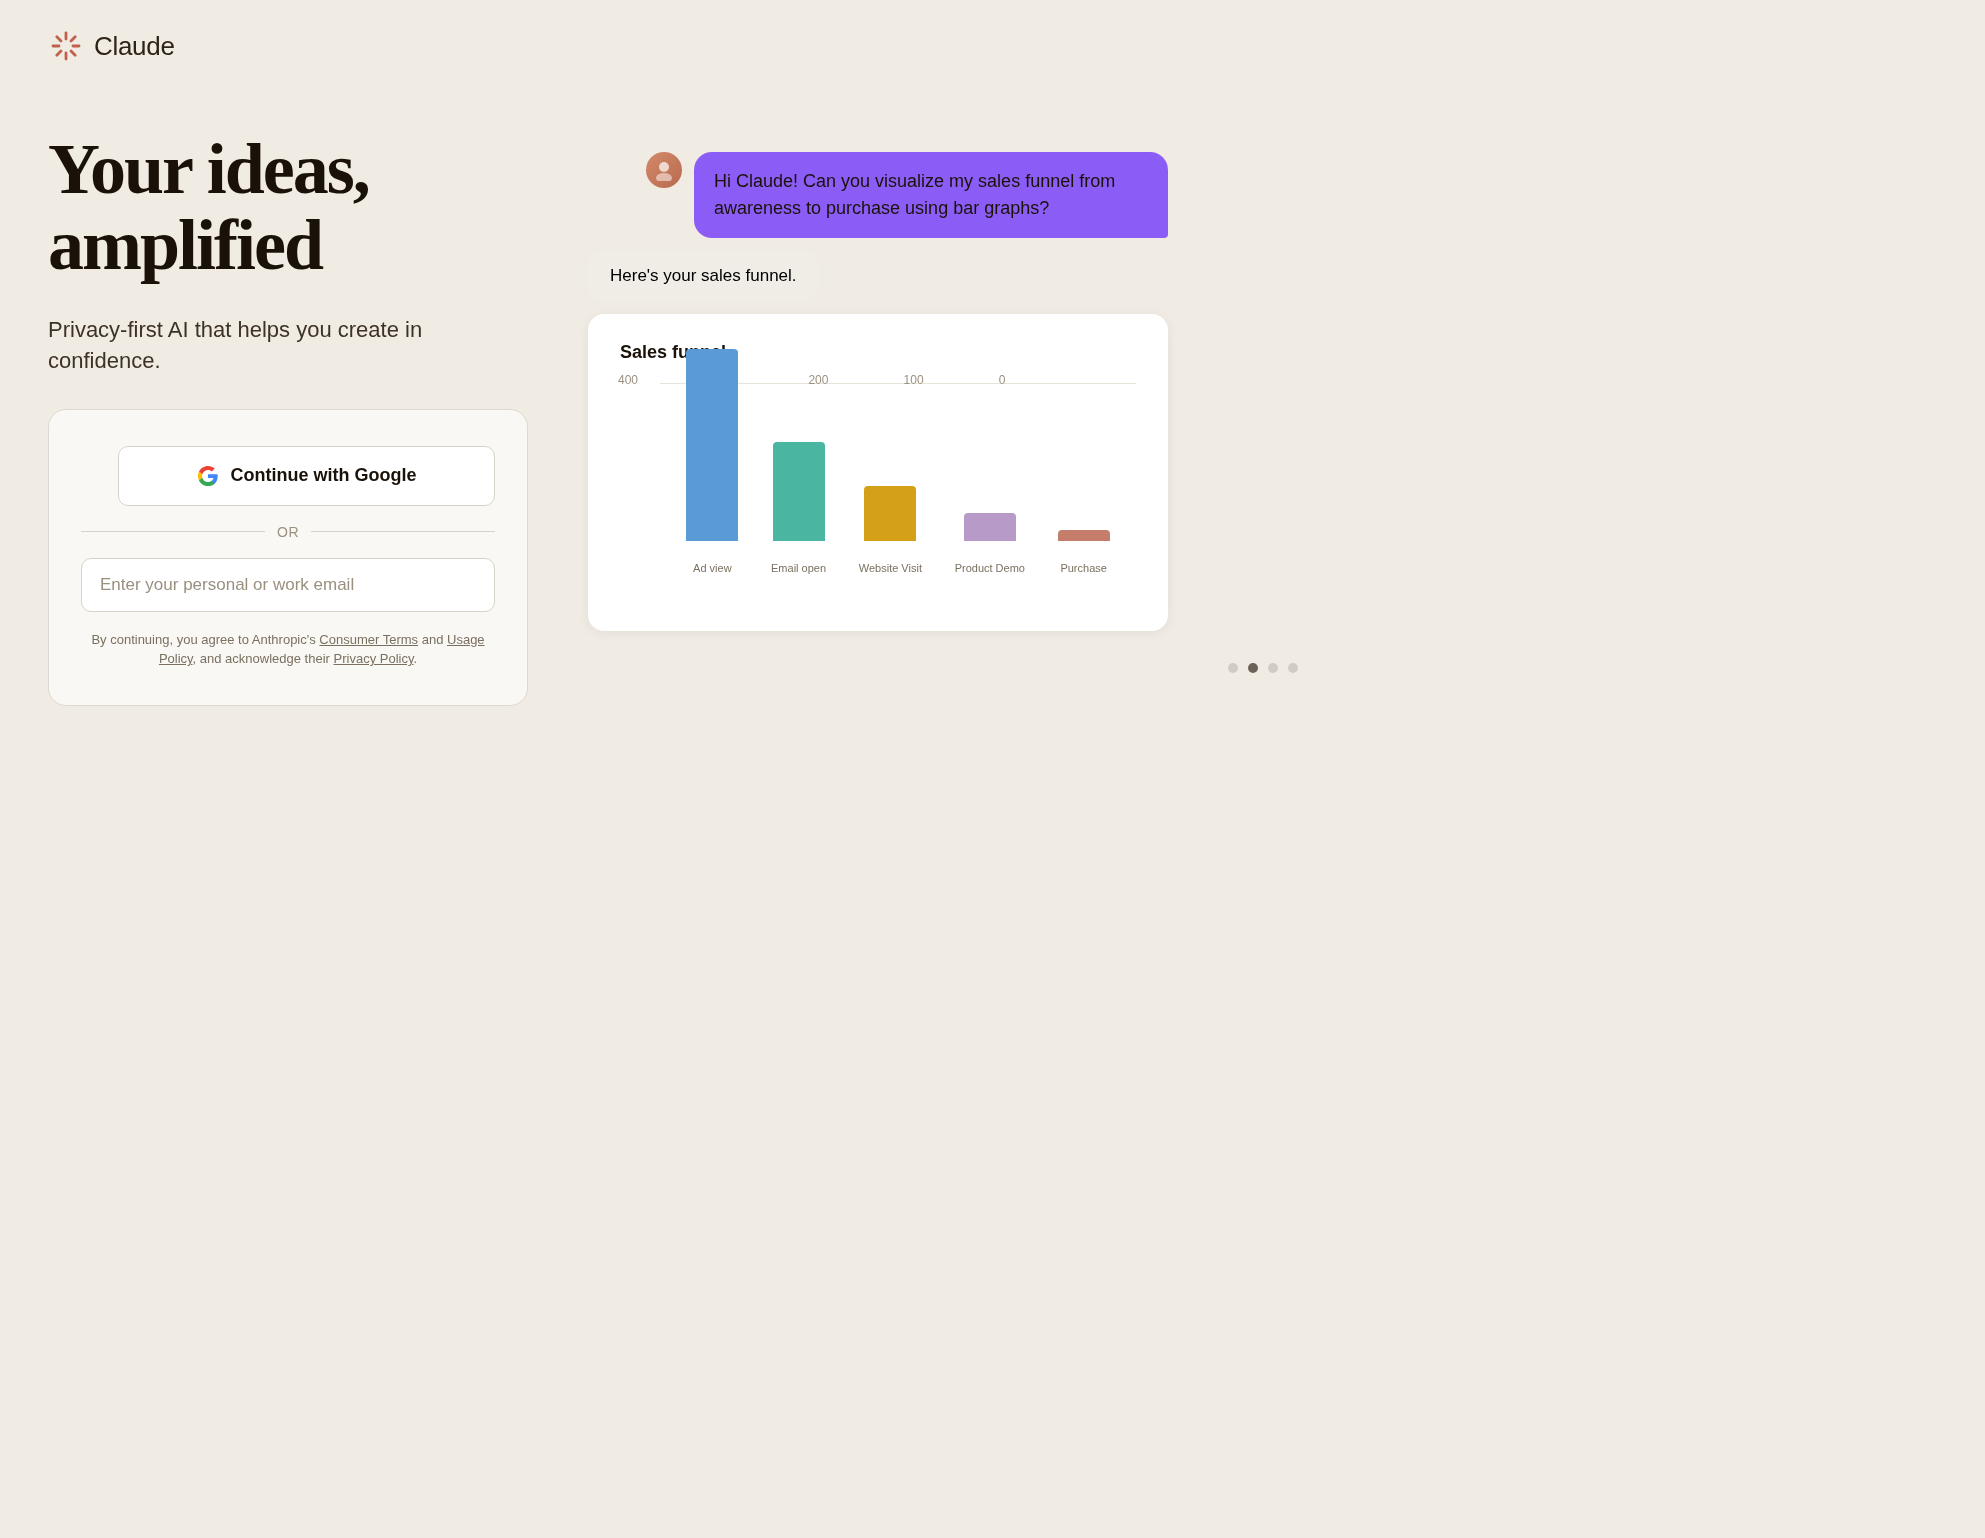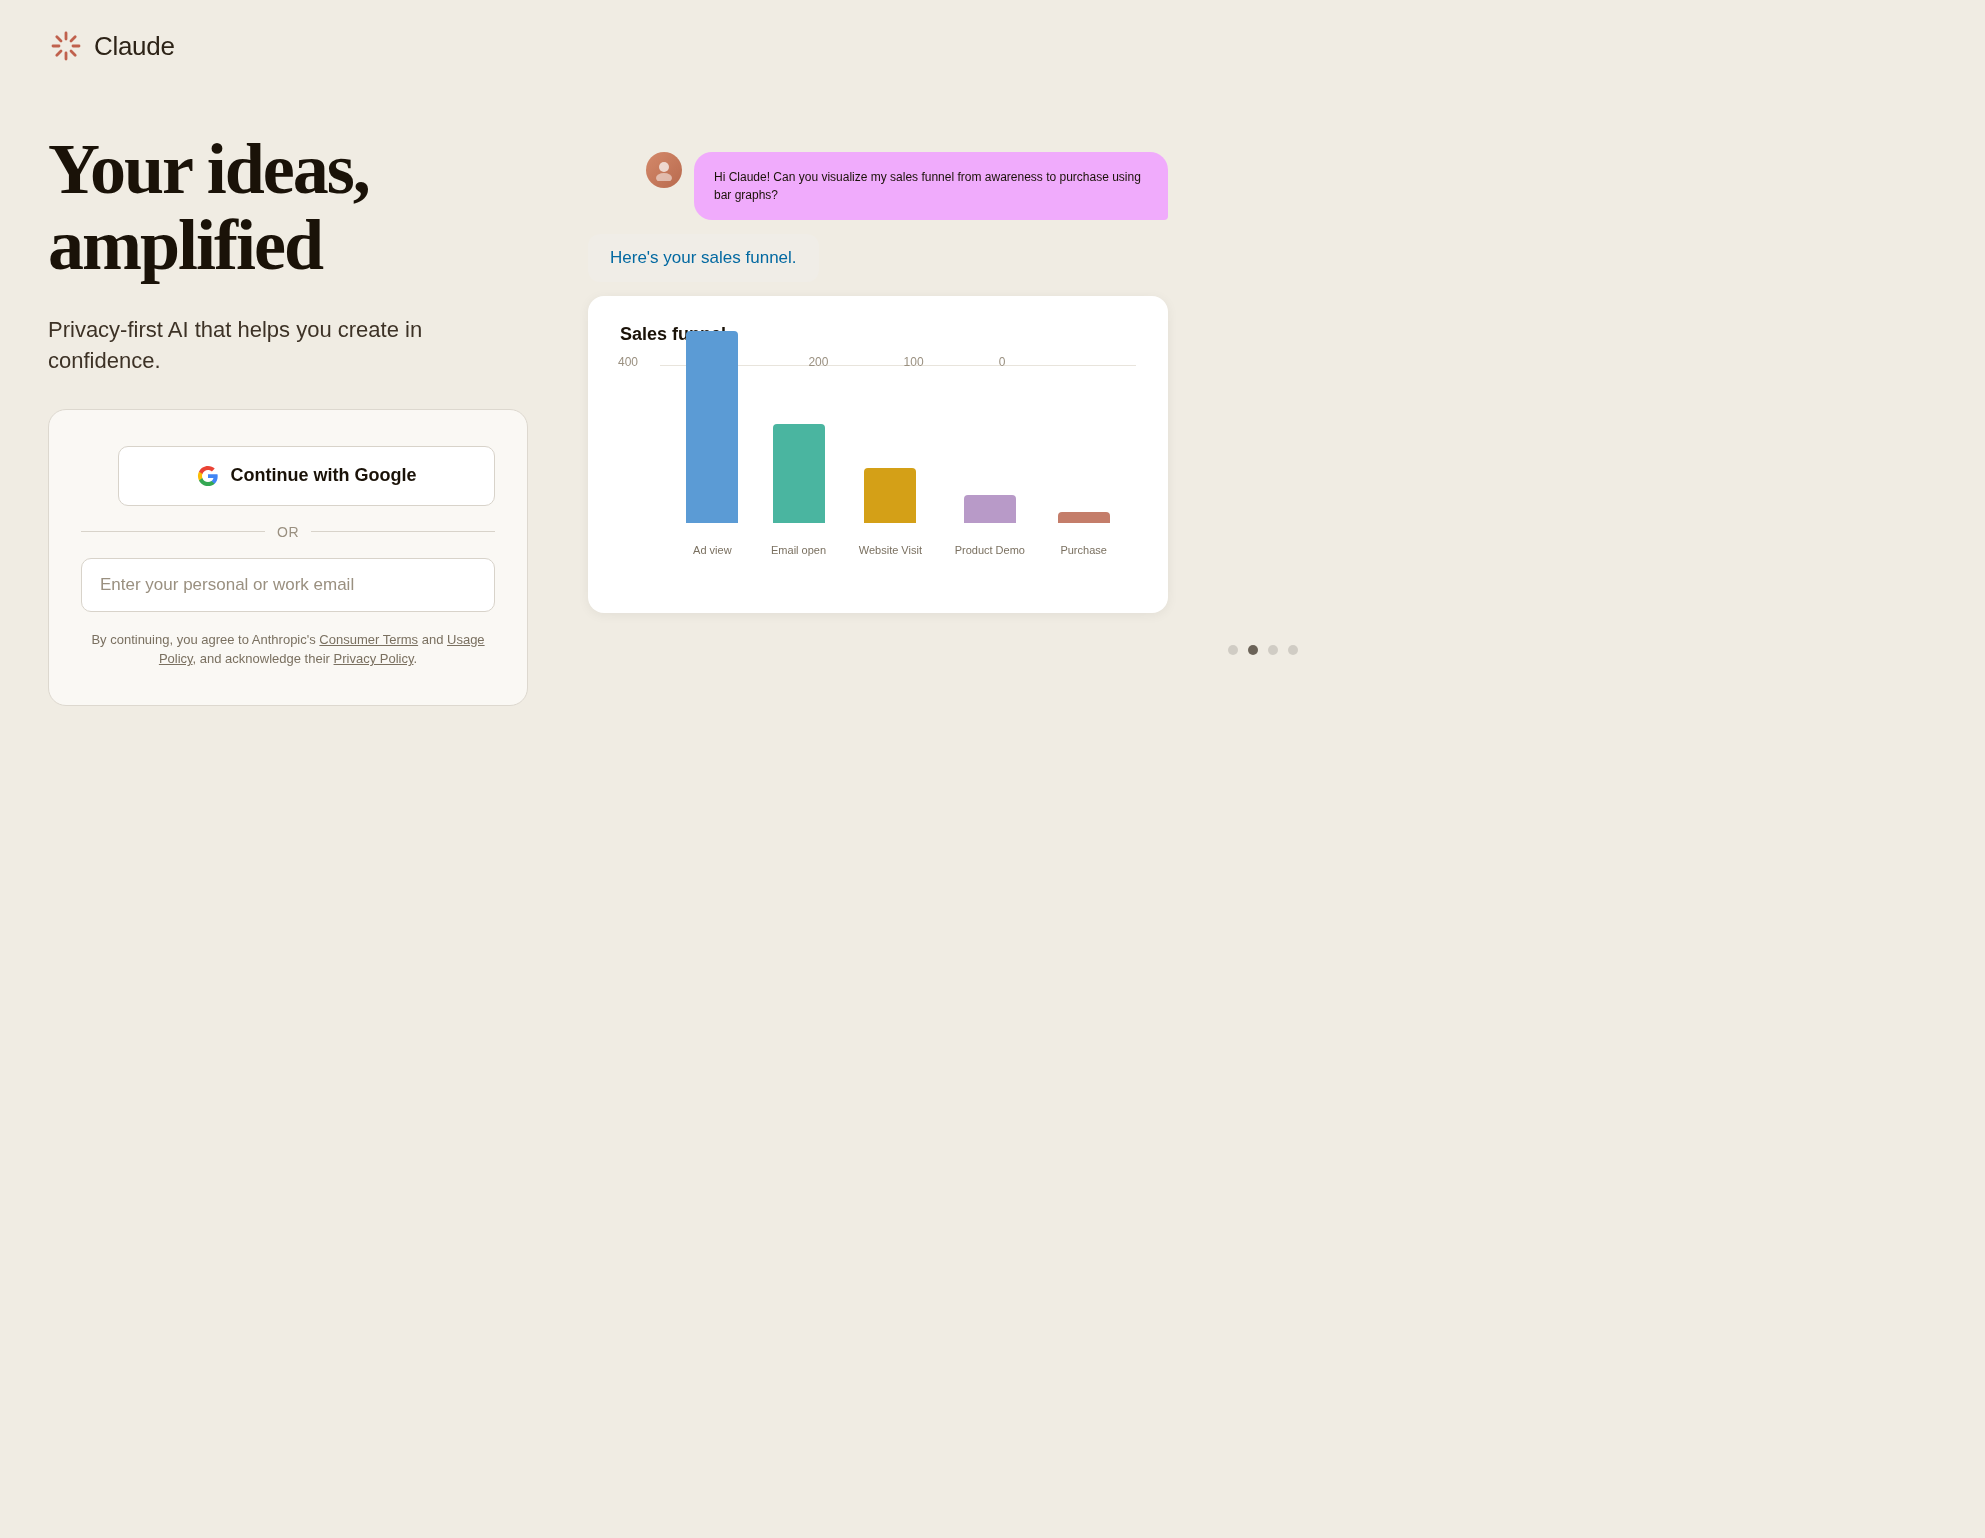--- a/index.html
+++ b/index.html
@@ -217,34 +217,34 @@
 
     .user-bubble-wrapper {
       display: flex;
       align-items: flex-start;
       gap: 12px;
       align-self: flex-end;
       max-width: 90%;
     }
 
     .user-bubble {
-      background: #f0abfc;
+      background: #8b5cf6;
       border-radius: 18px 18px 4px 18px;
       padding: 16px 20px;
-      font-size: 12px;
+      font-size: 18px;
       color: #1a1208;
       line-height: 1.5;
     }
 
     .assistant-bubble {
       background: #f0ede7;
       border-radius: 12px;
       padding: 14px 22px;
       font-size: 17px;
-      color: #0369a1;
+      color: #000000;
       align-self: flex-start;
       max-width: 70%;
     }
 
     
     .chart-card {
       background: #fff;
       border-radius: 16px;
       padding: 28px 32px;
       width: 100%;

